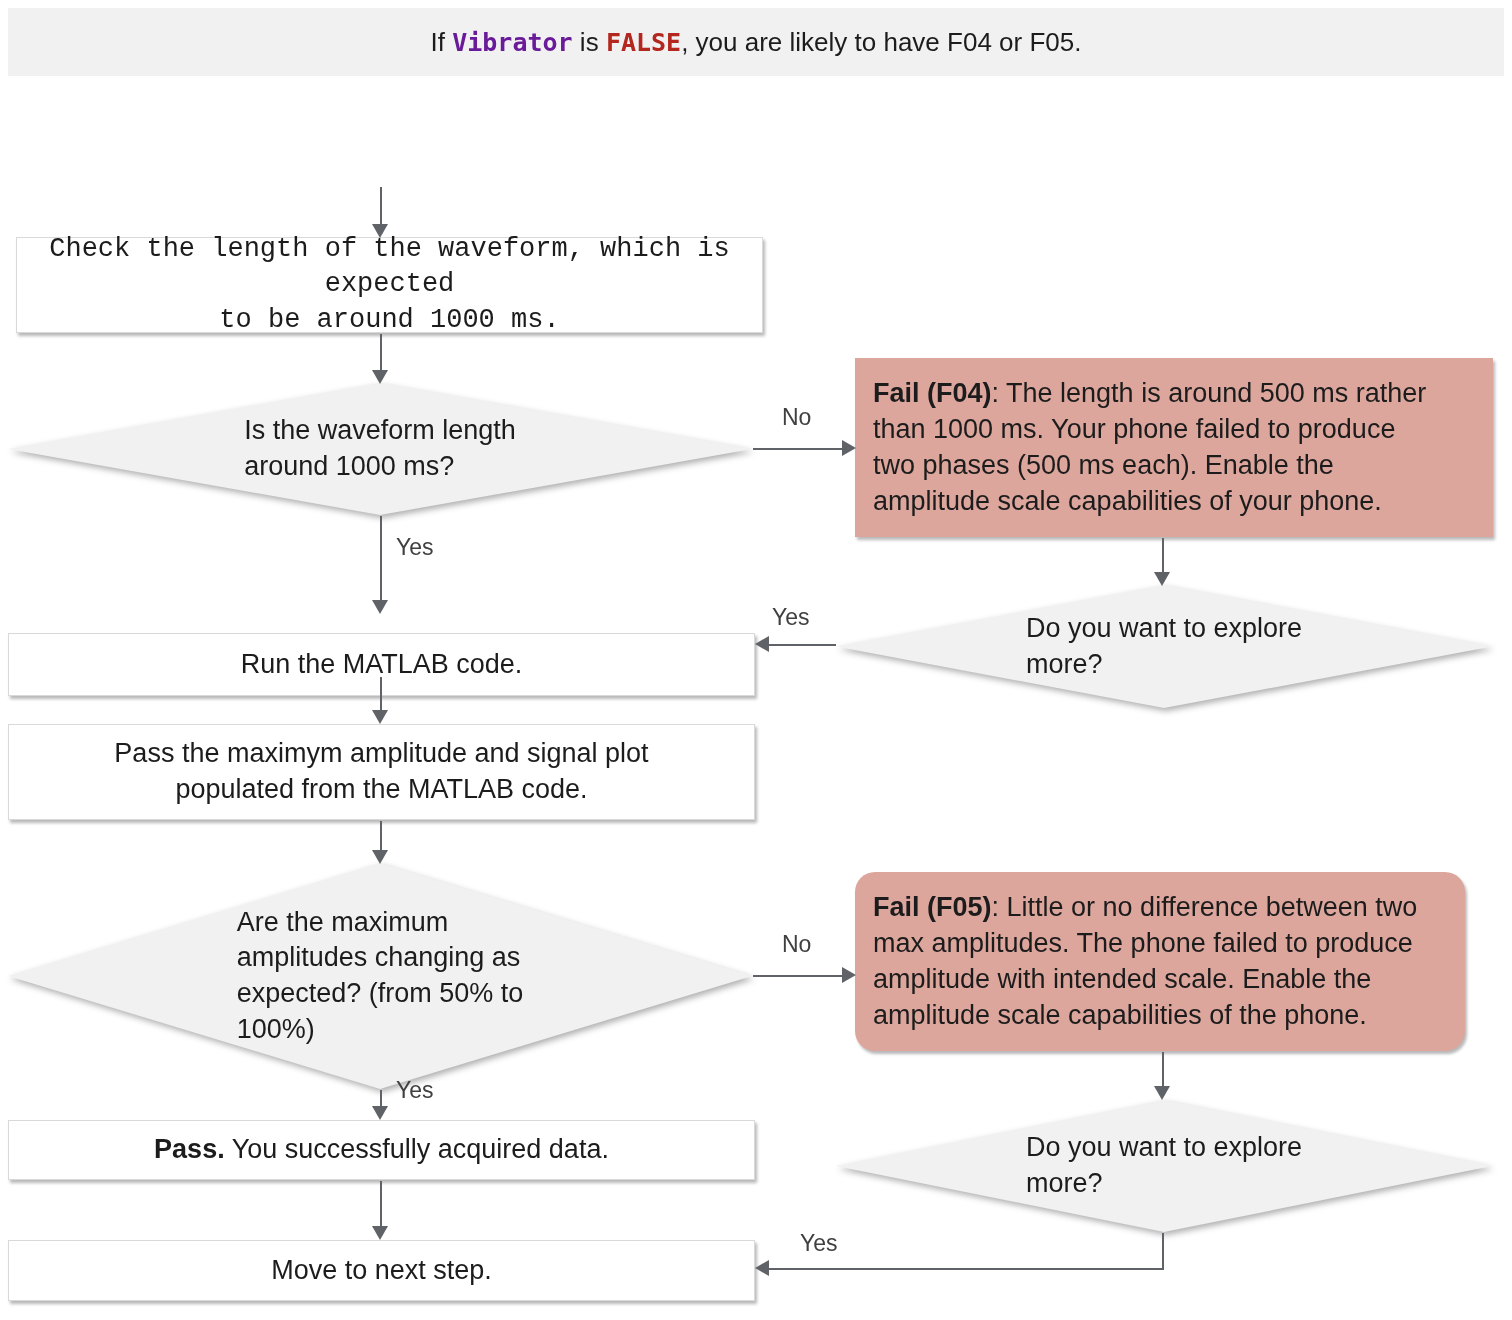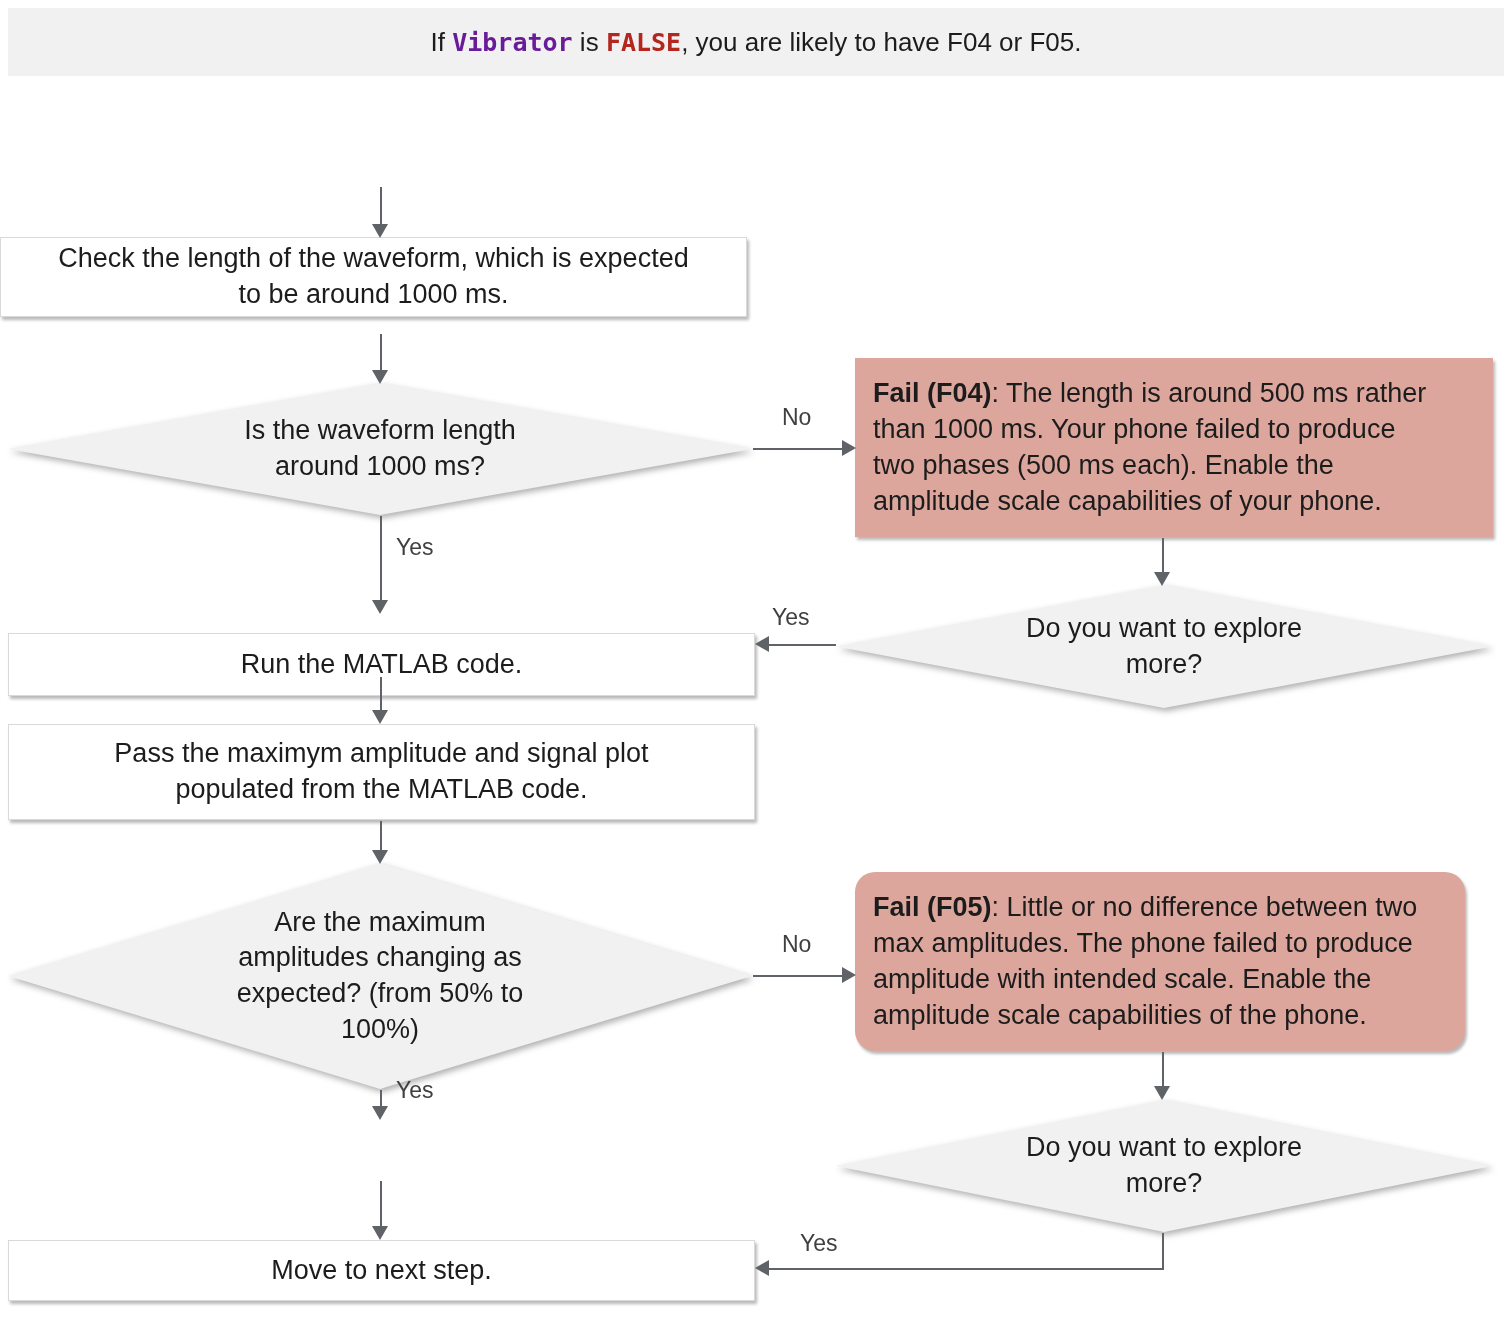--- a/index.html
+++ b/index.html
@@ -59,21 +59,21 @@
     filter: drop-shadow(2px 3px 3px rgba(0,0,0,0.32));
   }
   .diamond {
     width: 100%;
     height: 100%;
     background: var(--diamond-bg, #f1f1f1);
     clip-path: polygon(50% 0%, 100% 50%, 50% 100%, 0% 50%);
     display: flex;
     align-items: center;
     justify-content: center;
-    text-align: center;
+    text-align: left;
     font-size: 27px;
     line-height: 1.32;
   }
 
   .vline { position: absolute; width: 2px; background: var(--arrow, #5f6368); }
   .hline { position: absolute; height: 2px; background: var(--arrow, #5f6368); }
   .head-down {
     position: absolute; width: 0; height: 0;
     border-left: 8px solid transparent;
     border-right: 8px solid transparent;
@@ -98,21 +98,21 @@
   }
 </style>
 </head>
 <body>
 
 <div class="canvas">
 
   <div class="banner" style="left:8px; top:8px; width:1496px; height:68px;"><span>If </span><span class="mono code-object">Vibrator</span><span> is </span><span class="mono code-value">FALSE</span><span>, you are likely to have F04 or F05.</span></div>
 
 
-  <div class="box" style="left:0; top:237px; width:747px; height:80px;">
+  <div class="box" style="left:16px; top:237px; width:747px; height:96px;font-family:Liberation Mono, monospace;">
       <span>Check the length of the waveform, which is expected
 to be around 1000 ms.</span>
     </div>
 
   <div class="diamond-wrap" style="left:8px; top:383px; width:744px; height:132px;">
     <div class="diamond">
         <span>Is the waveform length
 around 1000 ms?</span>
       </div>
   </div>
@@ -152,20 +152,23 @@
 amplitude with intended scale. Enable the
 amplitude scale capabilities of the phone.</span></div>
 
   <div class="diamond-wrap" style="left:836px; top:1100px; width:656px; height:132px;">
     <div class="diamond">
         <span>Do you want to explore
 more?</span>
       </div>
   </div>
 
+  <div class="box" style="left:8px; top:1120px; width:747px; height:60px;">
+      <span><b>Pass.</b><span> You successfully acquired data.</span></span>
+    </div>
 
   <div class="box" style="left:8px; top:1240px; width:747px; height:61px;">
       <span>Move to next step.</span>
     </div>
 
   <div class="vline" style="left:380px; top:187px; height:37px;"></div>
   <div class="head-down" style="left:372px; top:224px;"></div>
 
   <div class="vline" style="left:380px; top:334px; height:36px;"></div>
   <div class="head-down" style="left:372px; top:370px;"></div>

